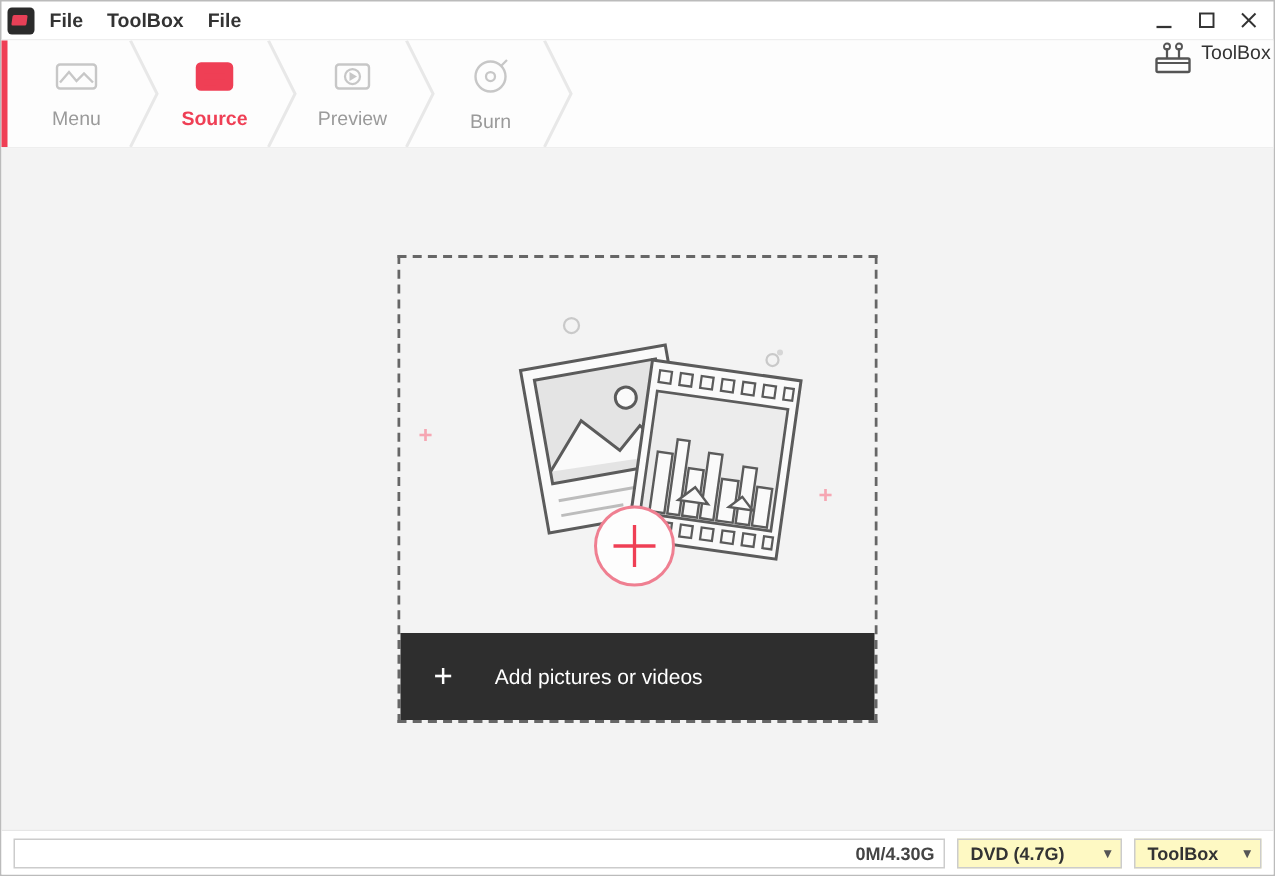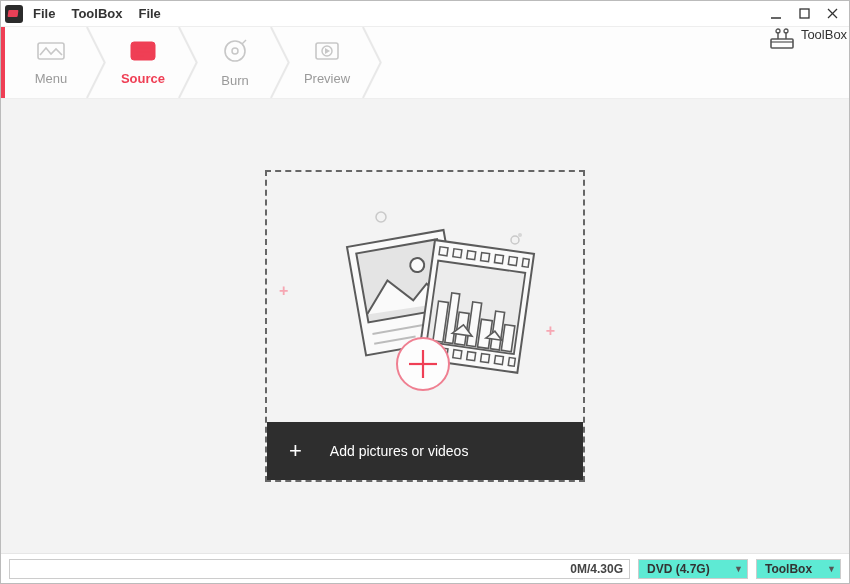--- a/index.html
+++ b/index.html
@@ -28,21 +28,21 @@
   
   .main { flex:1; background:#f3f3f3; display:flex; align-items:center; justify-content:center; }
   .dropzone { width:320px; border:2px dashed #666; background:#f3f3f3; display:flex; flex-direction:column; }
   .drop-illus { height:250px; display:flex; align-items:center; justify-content:center; position:relative; background:#f3f3f3;}
   .drop-bar { height:58px; background:#2e2e2e; display:flex; align-items:center; gap:28px; padding-left:22px; cursor:pointer; }
   .plus-sm { color:#fff; font-size:22px; font-weight:200; line-height:1; }
   .drop-label { color:#ffffff; font-size:14px; }
   
   .statusbar { height:30px; background:#fff; border-top:1px solid #e6e6e6; display:flex; align-items:center; padding:0 8px; gap:8px;font-weight:bold; }
   .progress { flex:1; height:20px; border:1px solid #ccc; background:#fff; display:flex; align-items:center; justify-content:flex-end; padding-right:6px; font-size:12px; color:#444; }
-  .combo { height:20px; border:1px solid #ccc; background:#5eead4; display:flex; align-items:center; padding:0 4px 0 8px; gap:8px; font-size:12px; cursor:pointer; }
+  .combo { height:20px; border:1px solid #ccc; background:#fef9c3; display:flex; align-items:center; padding:0 4px 0 8px; gap:8px; font-size:12px; cursor:pointer; }
   .combo .caret { font-size:9px; color:#555; }
   .combo.disc { width:110px; justify-content:space-between; }
   .combo.quality { width:85px; justify-content:space-between; }
   
   .spark { position:absolute; color:#f6a7b3; font-size:16px; font-weight:bold; }
 </style>
 </head>
 <body>
 
 <div class="window">
@@ -101,41 +101,41 @@
             </svg>
         </span>
         <span class="step-label">Source</span>
         <div class="chev"><svg viewBox="0 0 24 72">
               <polyline points="2,0 20,36 2,72" fill="none" stroke="#e8e8e8" stroke-width="2"></polyline>
             </svg></div>
       </div>
 
       <div class="step">
         <span class="step-icon">
+          <svg width="28" height="22">
+              <rect x="3" y="3" width="22" height="16" rx="2" fill="none" stroke="#c7c7c7" stroke-width="1.6"></rect>
+              <circle cx="14" cy="11" r="5" fill="none" stroke="#c7c7c7" stroke-width="1.5"></circle>
+              <polygon points="12,8 17,11 12,14" fill="#c7c7c7"></polygon>
+            </svg>
+        </span>
+        <span class="step-label">Preview</span>
+        <div class="chev"><svg viewBox="0 0 24 72">
+              <polyline points="2,0 20,36 2,72" fill="none" stroke="#e8e8e8" stroke-width="2"></polyline>
+            </svg></div>
+      </div>
+
+      <div class="step">
+        <span class="step-icon">
           <svg width="26" height="26">
               <circle cx="13" cy="13" r="10" fill="none" stroke="#c7c7c7" stroke-width="1.6"></circle>
               <circle cx="13" cy="13" r="3" fill="none" stroke="#c7c7c7" stroke-width="1.5"></circle>
               <line x1="20" y1="6" x2="24" y2="2" stroke="#c7c7c7" stroke-width="1.5"></line>
             </svg>
         </span>
         <span class="step-label">Burn</span>
-        <div class="chev"><svg viewBox="0 0 24 72">
-              <polyline points="2,0 20,36 2,72" fill="none" stroke="#e8e8e8" stroke-width="2"></polyline>
-            </svg></div>
-      </div>
-
-      <div class="step">
-        <span class="step-icon">
-          <svg width="28" height="22">
-              <rect x="3" y="3" width="22" height="16" rx="2" fill="none" stroke="#c7c7c7" stroke-width="1.6"></rect>
-              <circle cx="14" cy="11" r="5" fill="none" stroke="#c7c7c7" stroke-width="1.5"></circle>
-              <polygon points="12,8 17,11 12,14" fill="#c7c7c7"></polygon>
-            </svg>
-        </span>
-        <span class="step-label">Preview</span>
         <div class="chev"><svg viewBox="0 0 24 72">
               <polyline points="2,0 20,36 2,72" fill="none" stroke="#e8e8e8" stroke-width="2"></polyline>
             </svg></div>
       </div>
     </div>
 
     <div class="toolbox">
       <span>
         <svg width="30" height="24">
             <rect x="4" y="12" width="22" height="9" rx="1" fill="none" stroke="#555" stroke-width="1.6"></rect>

